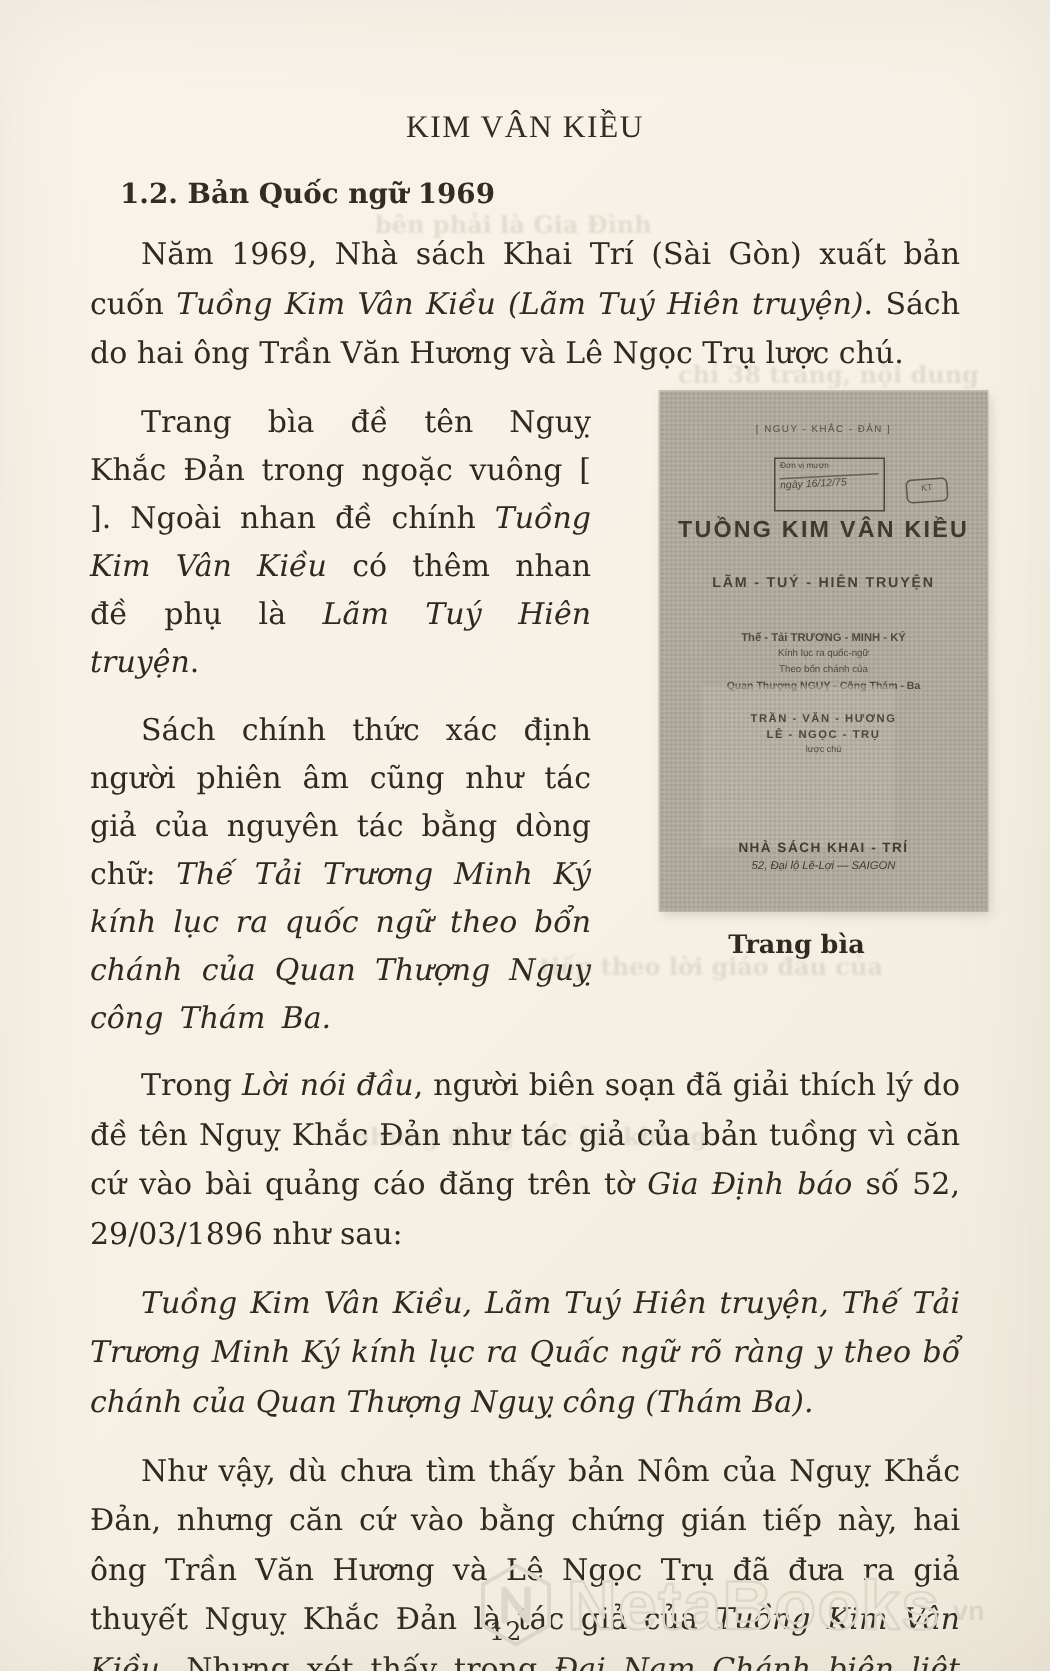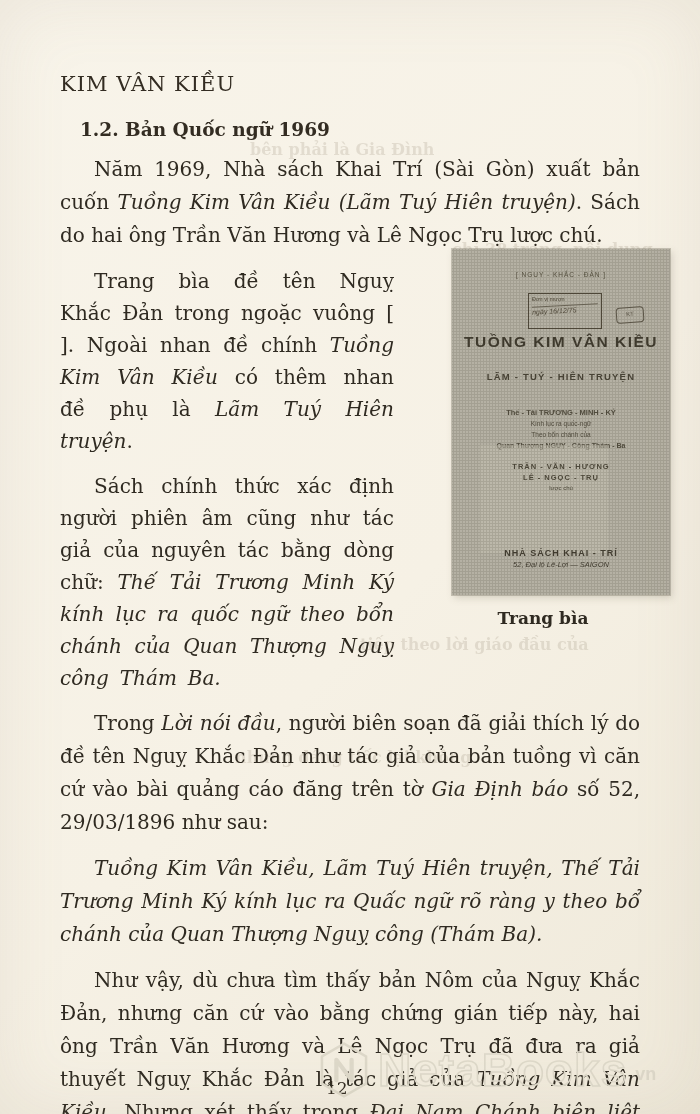--- a/index.html
+++ b/index.html
@@ -5,28 +5,28 @@
   html,body{margin:0;padding:0;}
   .page{
     position:relative; width:700px; height:1114px; overflow:hidden;
     background:linear-gradient(135deg,#f8f4ea 0%,#f6f1e5 55%,#efe9da 100%);
     font-family:"DejaVu Serif",serif; color:#2f2a21;
   }
   .page::after{content:""; position:absolute; inset:0; pointer-events:none;
     box-shadow:inset 0 0 70px rgba(150,135,105,.12);}
   .content{position:relative; padding:70px 60px 0 60px;}
   .title1{text-align:center; font-size:20px; line-height:26px; color:#332c22;}
-  .title2{font-size:21px; line-height:28px; letter-spacing:1px; color:#332c22;}
+  .title2{text-align:center; font-size:21px; line-height:28px; letter-spacing:1px; color:#332c22;font-family:Liberation Serif, serif;}
   .section-heading{margin:21px 0 0 20px; font-size:18.5px; font-weight:bold; color:#332c22;}
   p.body{margin:13px 0 0 0; font-size:20px; line-height:33px; text-align:justify; text-indent:34px; color:#2f2a21;}
   .wrap{position:relative; min-height:382px;}
   .wrap p.col{width:334px; line-height:32px; word-spacing:4.5px;}
   .it{font-style:italic;}
   
-  figure.cover-fig{position:absolute; top:-16px; right:6px; width:182px; margin:0;}
+  figure.cover-fig{position:absolute; top:-16px; right:6px; width:182px; margin:12px;}
   .photo{position:relative; width:218px; height:346px; background:#b5b1a4;
     font-family:"Liberation Sans",sans-serif; color:#4a4436;
     box-shadow:0 0 0 1px rgba(130,125,110,.4), 2px 3px 7px rgba(120,110,90,.25);}
   .photo::after{content:""; position:absolute; inset:0; pointer-events:none;
     background-image:radial-gradient(rgba(80,75,60,.17) 1px,transparent 1.4px);
     background-size:3px 3px;}
   .cv-bracket{position:absolute; top:22px; left:0; right:0; text-align:center;
     font-size:6.5px; letter-spacing:1px; color:#55503f;}
   .cv-stamp{position:absolute; top:44px; left:76px; width:66px; height:30px;
     border:1.2px solid #4d4637; padding:2px 3px; font-size:5.5px; color:#4d4637; line-height:7px;}

